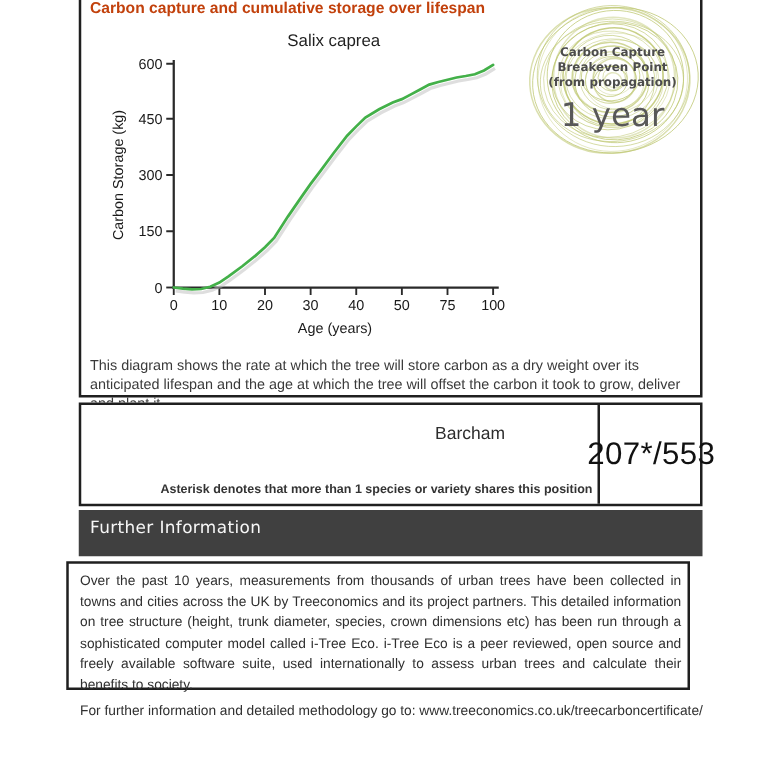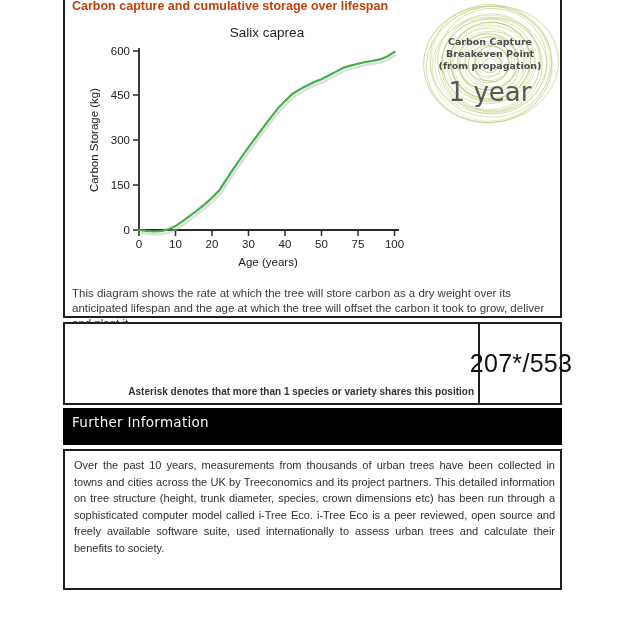--- a/index.html
+++ b/index.html
@@ -18,24 +18,24 @@
 
   
   #ranking-section{left:63px;top:322px;width:499px;height:83px;}
   #ranking-label{left:283px;top:12px;font-size:14px;line-height:21px;color:#2d2d2d;}
   #ranking-footnote{right:86px;bottom:6px;font-size:10px;color:#333333;font-weight:bold;}
   #ranking-value-cell{left:413px;top:0;width:82px;height:79px;border-left:2px solid #1f1f1f;
     display:flex;align-items:center;justify-content:center;}
   #ranking-value{font-size:25px;color:#111111;letter-spacing:0.3px;}
 
   
-  #fi-header{left:63px;top:408px;width:499px;height:37px;background:#000000;box-sizing:border-box;}
+  #fi-header{left:63px;top:408px;width:499px;height:37px;background:#404040;box-sizing:border-box;}
   #fi-header-label{left:9px;top:6px;font-family:"DejaVu Sans",sans-serif;font-size:13.5px;
     color:#f7f7f7;letter-spacing:0.3px;}
-  #fi-body{left:63px;top:449px;width:499px;height:141px;}
+  #fi-body{left:53px;top:449px;width:499px;height:103px;}
   #fi-paragraph{left:9px;top:6px;width:481px;font-size:11px;line-height:16.5px;
     color:#2f2f2f;text-align:justify;}
   #fi-link{left:9px;top:112px;width:481px;font-size:11px;color:#2f2f2f;white-space:nowrap;}
 
   svg text{font-family:"Liberation Sans",sans-serif;}
   .tick-label{font-size:11.5px;fill:#1a1a1a;}
   .axis-title{font-size:11.5px;fill:#1a1a1a;}
   #chart-title-text{font-size:13.5px;fill:#1f1f1f;}
   .badge-line{font-family:"DejaVu Sans",sans-serif;font-size:9.5px;font-weight:bold;fill:#4c4c4c;}
   #badge-value-text{font-family:"DejaVu Sans",sans-serif;font-size:26px;fill:#585858;}
@@ -135,28 +135,30 @@
       <text class="badge-line" x="70" y="62" text-anchor="middle">Breakeven Point</text>
       <text class="badge-line" x="70" y="74" text-anchor="middle">(from propagation)</text>
       <text id="badge-value-text" x="70" y="106" text-anchor="middle">1 year</text>
     </svg>
 
     <div class="abs" id="chart-note">This diagram shows the rate at which the tree will store carbon as a dry weight over its anticipated lifespan and the age at which the tree will offset the carbon it took to grow, deliver and plant it.</div>
   </div>
 
   <div class="box" id="ranking-section">
     <div class="abs" id="ranking-label">
+      <div>Barcham</div>
     </div>
     <div class="abs" id="ranking-footnote">Asterisk denotes that more than 1 species or variety shares this position</div>
     <div class="abs" id="ranking-value-cell">
       <span id="ranking-value">207*/553</span>
     </div>
   </div>
 
   <div class="abs" id="fi-header">
     <div class="abs" id="fi-header-label">Further Information</div>
   </div>
 
   <div class="box" id="fi-body">
     <div class="abs" id="fi-paragraph">Over the past 10 years, measurements from thousands of urban trees have been collected in towns and cities across the UK by Treeconomics and its project partners. This detailed information on tree structure (height, trunk diameter, species, crown dimensions etc) has been run through a sophisticated computer model called i-Tree Eco. i-Tree Eco is a peer reviewed, open source and freely available software suite, used internationally to assess urban trees and calculate their benefits to society.</div>
+    <div class="abs" id="fi-link">For further information and detailed methodology go to: www.treeconomics.co.uk/treecarboncertificate/</div>
   </div>
 
 </div>
 
 </body></html>

